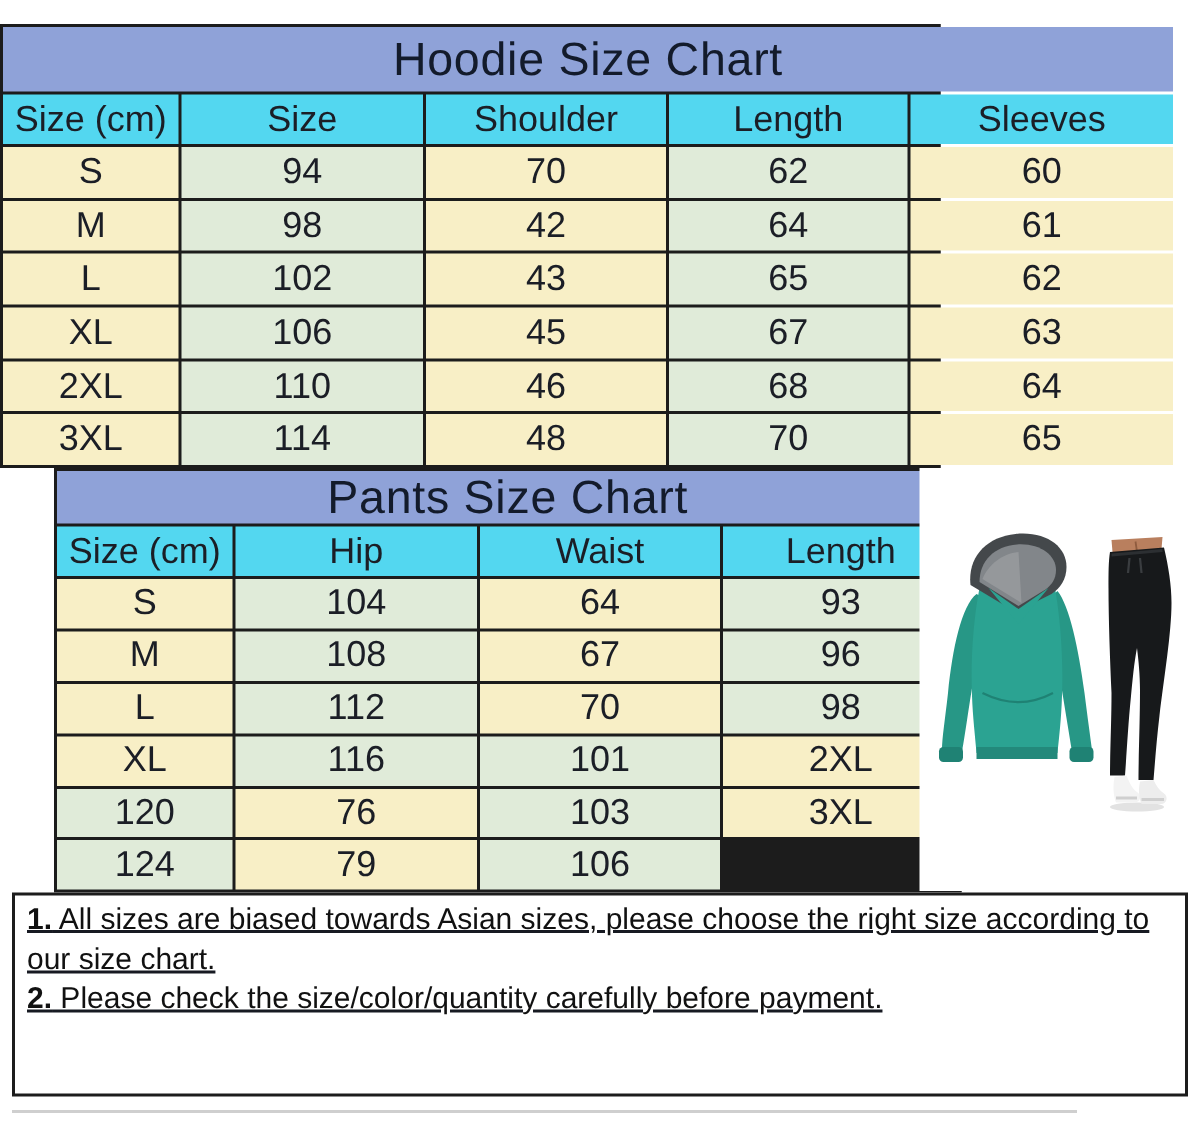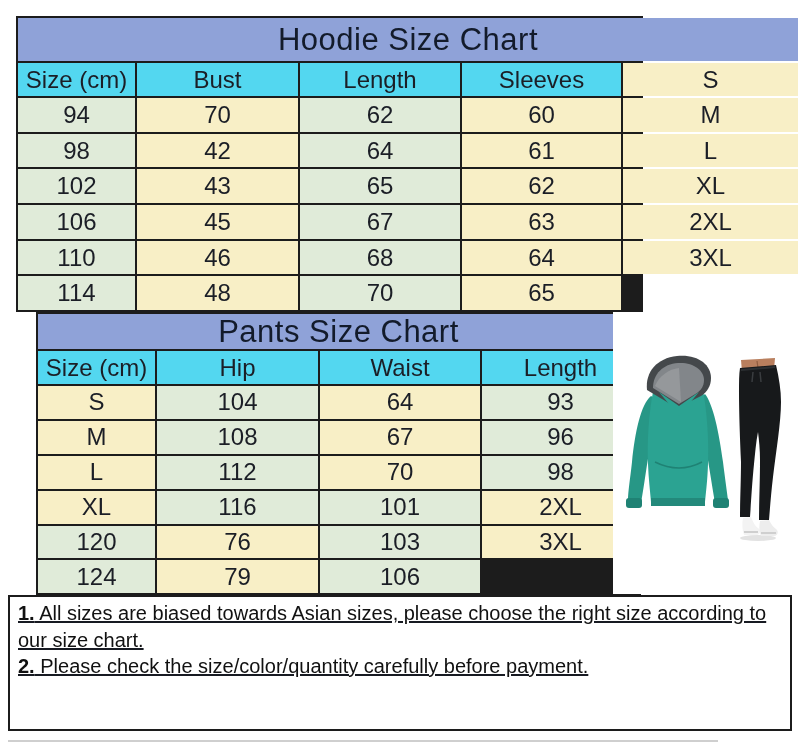--- a/index.html
+++ b/index.html
@@ -7,21 +7,21 @@
     position:relative;width:800px;height:750px;background:#ffffff;overflow:hidden;
     font-family:"Liberation Sans", sans-serif;color:#171a22;
   }
   
   .tbl{
     position:absolute;display:grid;gap:2px;
     background:#1c1c1c;border:2px solid #1c1c1c;
     box-sizing:border-box;
   }
   .tbl-hoodie{
-    left:16px;top:16px;width:627px;
+    left:0;top:16px;width:627px;
     grid-template-columns:117px 161px 160px 159px 175px;
     grid-template-rows:43px 33px repeat(6, 33.7px);
   }
   .tbl-pants{
     left:8px;top:312px;width:605px;
     grid-template-columns:117px 161px 160px 157px;
     grid-template-rows:35px 33px repeat(6, 32.9px);
     margin-left:28px;
   }
   .tbl .title{
@@ -56,21 +56,22 @@
 </style>
 </head>
 <body>
 
 <div class="canvas">
 
   <div class="tbl tbl-hoodie">
     <div class="title">Hoodie Size Chart</div>
 
   <div class="cell hd">Size (cm)</div>
-      <div class="cell hd">Bust</div>
+      <div class="cell hd">Size</div>
+      <div class="cell hd">Shoulder</div>
       <div class="cell hd">Length</div>
       <div class="cell hd">Sleeves</div>
       <div class="cell cream">S</div>
       <div class="cell green">94</div>
       <div class="cell cream">70</div>
       <div class="cell green">62</div>
       <div class="cell cream">60</div>
       <div class="cell cream">M</div>
       <div class="cell green">98</div>
       <div class="cell cream">42</div>

